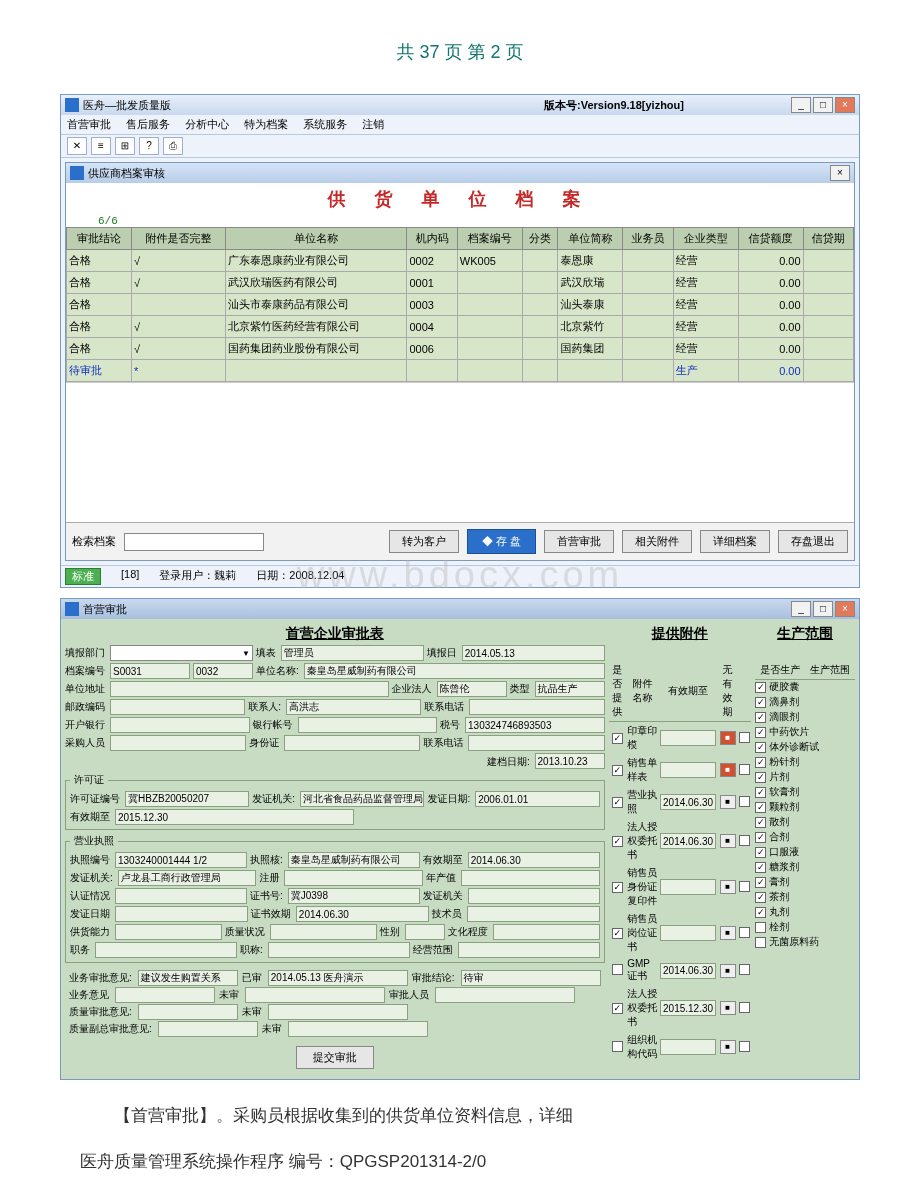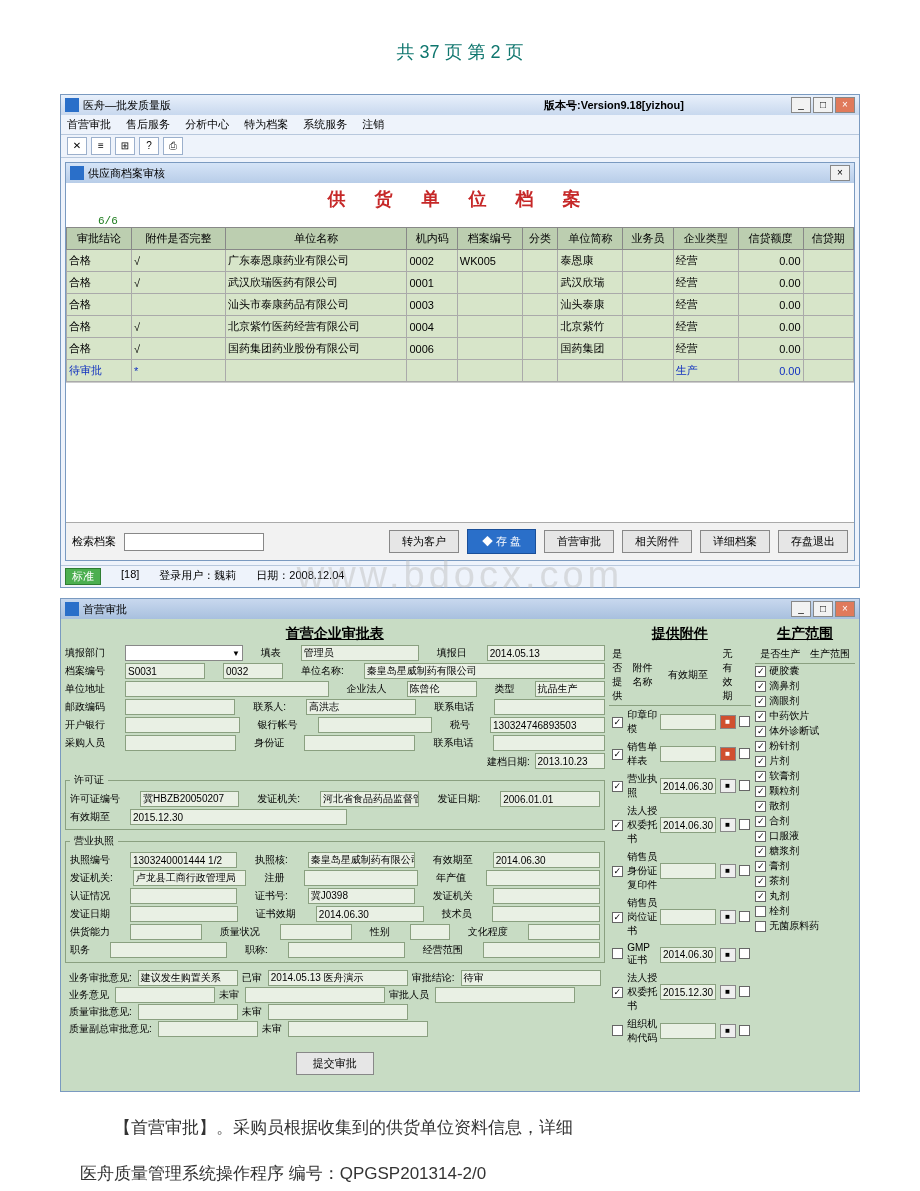--- a/index.html
+++ b/index.html
@@ -41,48 +41,48 @@
   
   
   .win2 { border: 1px solid #7a9ac0; background: #c8dcc4; margin: 0 60px 20px; font-size: 10px; }
   .win2 .titlebar { background: linear-gradient(#c8d8ee,#a8c0de); }
   .win2-body { display: flex; padding: 4px; gap: 4px; }
   .panel-left { flex: 2.2; }
   .panel-mid { flex: 1; }
   .panel-right { flex: 0.7; }
   .panel-title { text-align: center; font-size: 14px; font-weight: bold; text-decoration: underline; padding: 2px 0; }
   
-  .form-grid { display: grid; grid-template-columns: auto 1fr auto 1fr auto 1fr; gap: 2px 18px; align-items: center; }
+  .form-grid { display: grid; grid-template-columns: auto 1fr auto 1fr auto 1fr; gap: 2px 3px; align-items: center; }
   .form-grid.two { grid-template-columns: auto 1fr auto 1fr; }
   .lbl { text-align: right; font-size: 10px; white-space: nowrap; padding-right: 2px; }
   .fld { background: #e9f0e4; border: 1px solid #8aa080; height: 16px; padding: 0 2px; font-size: 10px; display: flex; align-items: center; overflow: hidden; white-space: nowrap; }
   .fld.small { width: 50px; text-align: center; }
   .sel { background: #fff; border: 1px solid #888; height: 16px; font-size: 10px; display: flex; align-items: center; padding: 0 2px; position: relative; }
   .sel::after { content: '▼'; position: absolute; right: 2px; font-size: 8px; }
   
   fieldset { border: 1px solid #8aa080; margin: 4px 0; padding: 4px; }
   fieldset legend { font-size: 10px; padding: 0 4px; }
   
-  .attach-table { width: 100%; border-collapse: collapse; font-size: 10px; }
+  .attach-table { width: 100%; border-collapse: collapse; font-size: 10px; margin-top: 16px; }
   .attach-table th { background: #c8dcc4; border-bottom: 1px solid #8aa080; padding: 2px; font-weight: normal; text-align: center; }
   .attach-table td { padding: 2px 1px; vertical-align: middle; }
   .cb { width: 11px; height: 11px; border: 1px solid #666; background: #fff; display: inline-block; text-align: center; line-height: 9px; font-size: 9px; }
   .cb.checked::before { content: '✓'; }
   .mini-btn { width: 16px; height: 14px; border: 1px solid #888; background: #eee; font-size: 8px; text-align: center; line-height: 12px; display: inline-block; }
   .mini-btn.red { background: #d05030; color: #fff; }
   
   .scope-list { display: flex; flex-direction: column; gap: 1px; }
   .scope-item { display: flex; align-items: center; gap: 3px; font-size: 10px; }
   
   .btm-opinions { font-size: 10px; padding: 2px 4px; }
   .op-row { display: flex; align-items: center; gap: 4px; margin: 1px 0; }
   .op-row .fld { flex: 0 0 140px; }
   .op-row .fld.wide { flex: 0 0 100px; }
   
-  .submit-btn { display: block; margin: 12px auto; padding: 3px 16px; border: 1px solid #888; background: #e6e6e6; font-size: 11px; }
+  .submit-btn { display: block; margin: 6px auto; padding: 3px 16px; border: 1px solid #888; background: #e6e6e6; font-size: 11px; }
   
   .body-text { font-size: 17px; color: #333; margin: 14px 80px; line-height: 1.9; }
   .indent { text-indent: 2em; }
   
   .watermark { position: absolute; left: 50%; transform: translateX(-50%); font-size: 38px; color: rgba(180,180,180,0.4); letter-spacing: 4px; pointer-events: none; z-index: 5; }
 </style>
 </head>
 <body>
 
 <div class="page-header">共 37 页  第 2 页</div>

